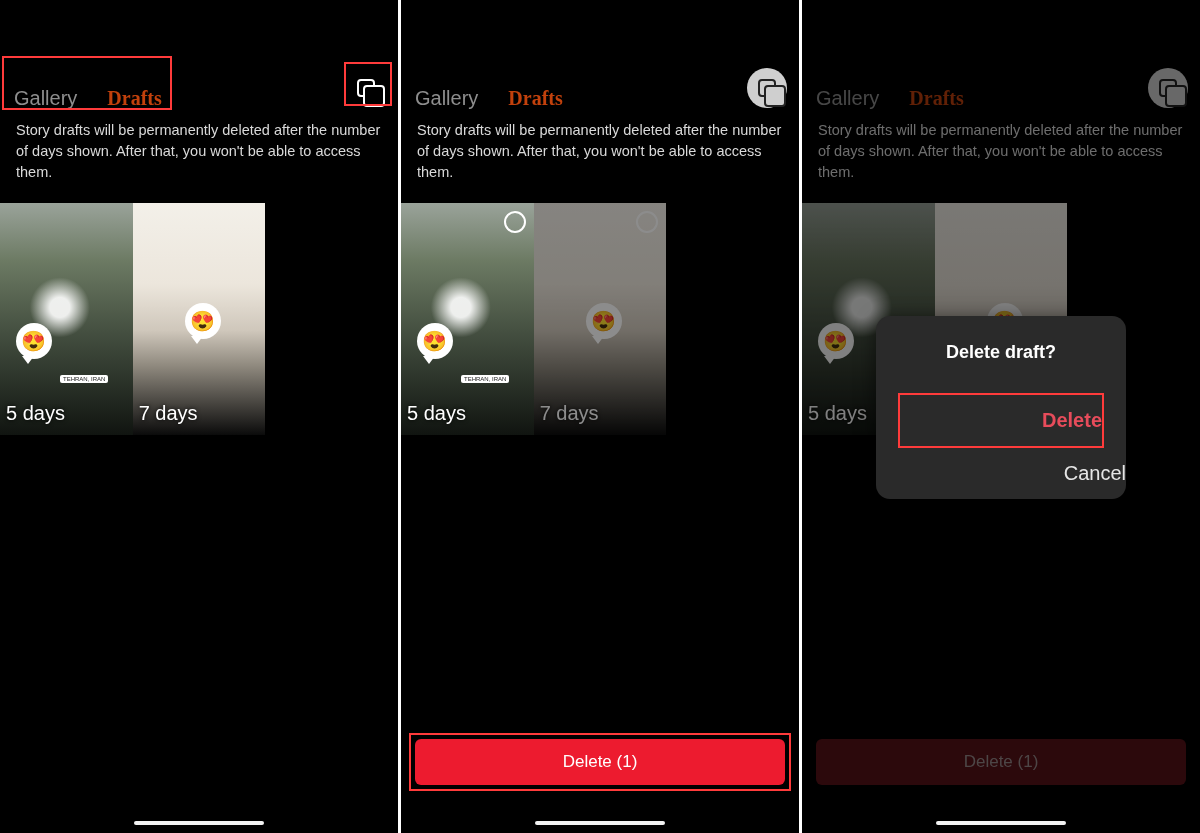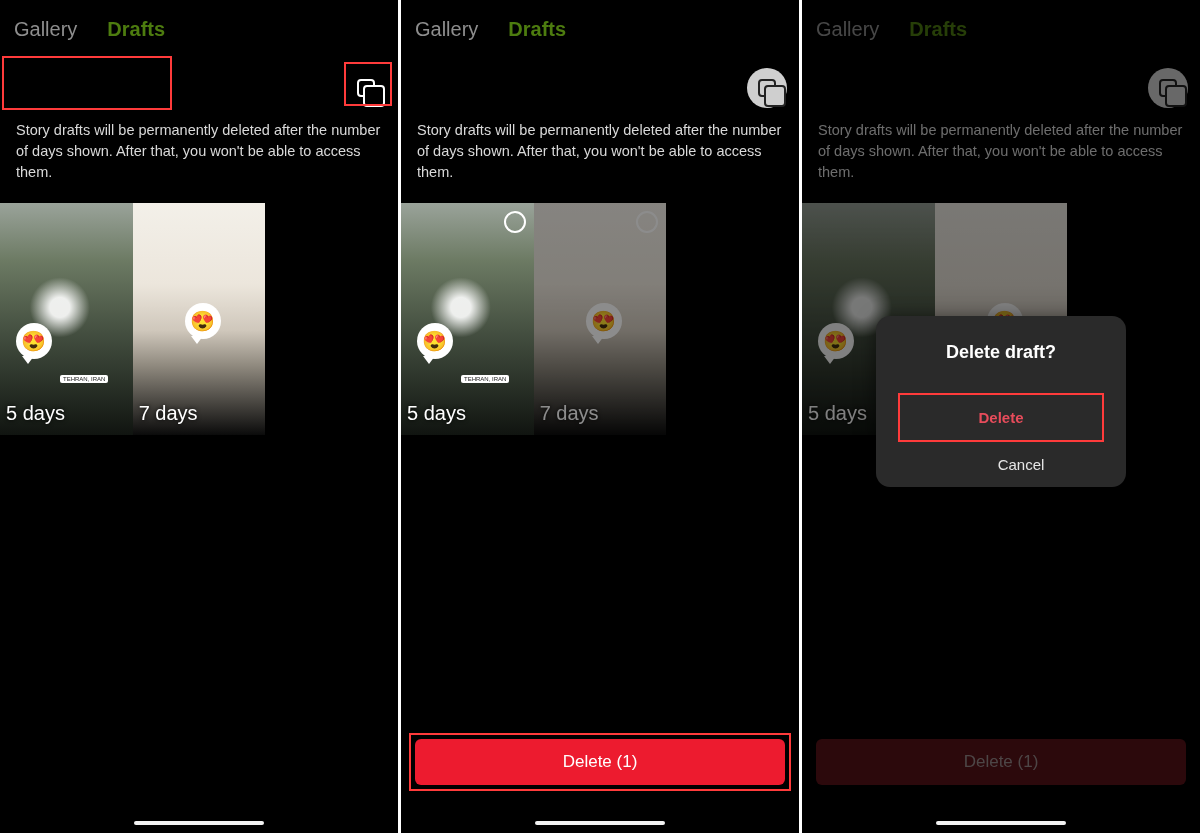--- a/index.html
+++ b/index.html
@@ -17,32 +17,32 @@
     overflow: hidden;
     border-radius: 10px;
   }
   .divider {
     width: 3px;
     height: 100%;
     background: #fff;
   }
   .tabbar {
     display: flex;
-    align-items: flex-start;
+    align-items: flex-end;
     padding: 18px 14px 0 14px;
     height: 110px;
     position: relative;
   }
   .tab {
     font-size: 20px;
     color: #8e8e8e;
     margin-right: 30px;
     cursor: pointer;
   }
-  .tab.active { color: #4d7c0f; font-weight: 600; }
+  .tab.active { color: #c2410c; font-weight: 600; font-family: Liberation Serif, serif; }
   .select-btn {
     position: absolute;
     right: 12px; top: 68px;
     width: 40px; height: 40px;
     border-radius: 50%;
     display: flex; align-items: center; justify-content: center;
     cursor: pointer;
     background: transparent;
   }
   .select-btn.lit { background: #cfcfcf; }
@@ -183,22 +183,23 @@
     text-align: center;
     box-shadow: 0 4px 20px rgba(0,0,0,0.6);
   }
   .modal .title {
     color: #fff; font-weight: 600;
     font-size: 18px;
     padding: 26px 26px 30px;
   }
   .modal .opt {
     padding: 14px 0;
-    font-size: 15px;
-    cursor: pointer;
+    font-size: 20px;
+    cursor: pointer;
+    text-align: right;
   }
   .modal .opt.delete { color: #e74c5b; font-weight: 600; }
   .modal .opt.cancel { color: #e6e6e6; margin-left: 40px; }
   .modal .hl-del {
     margin: 0 22px;
     border: 2px solid #ff3b3b;
   }
 </style>
 </head>
 <body>

